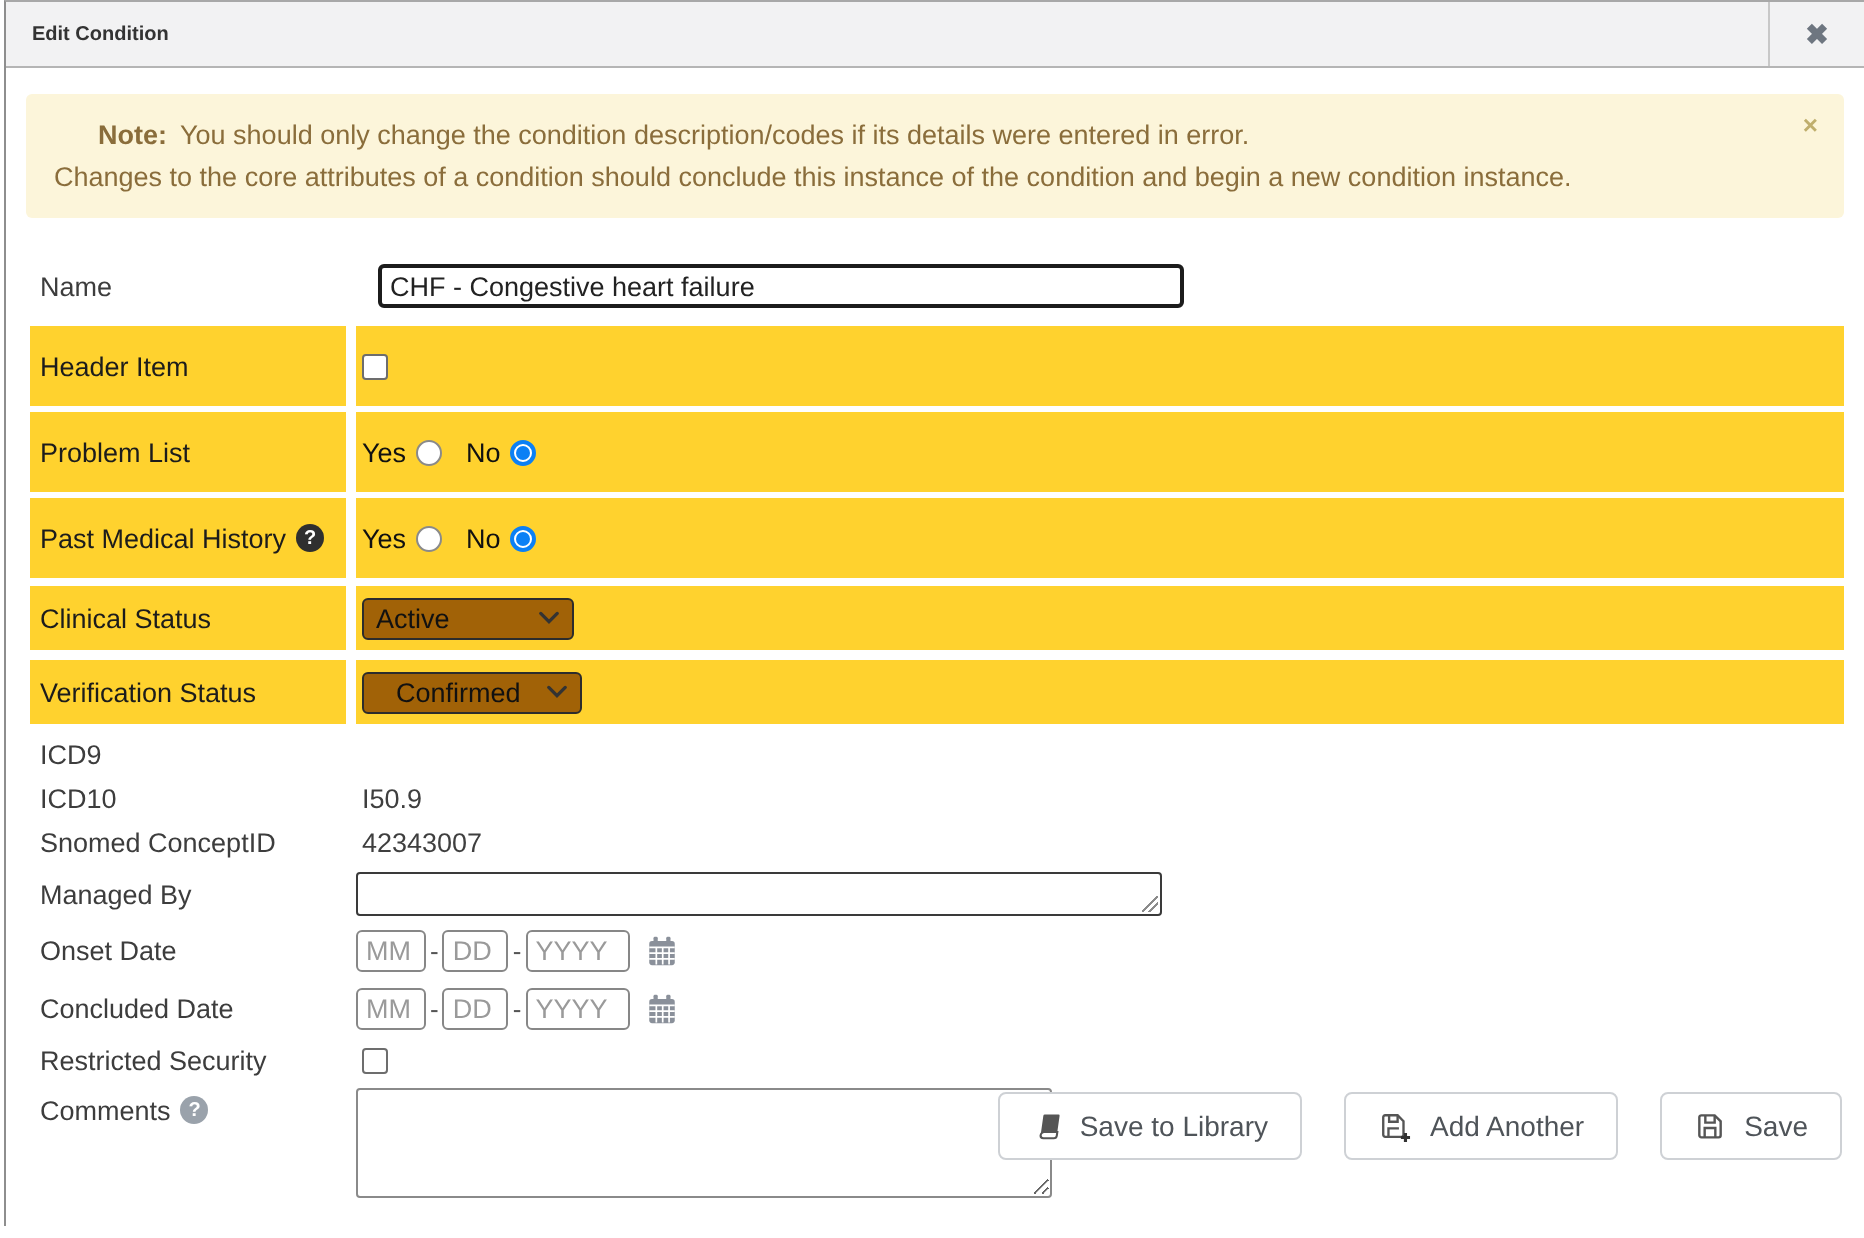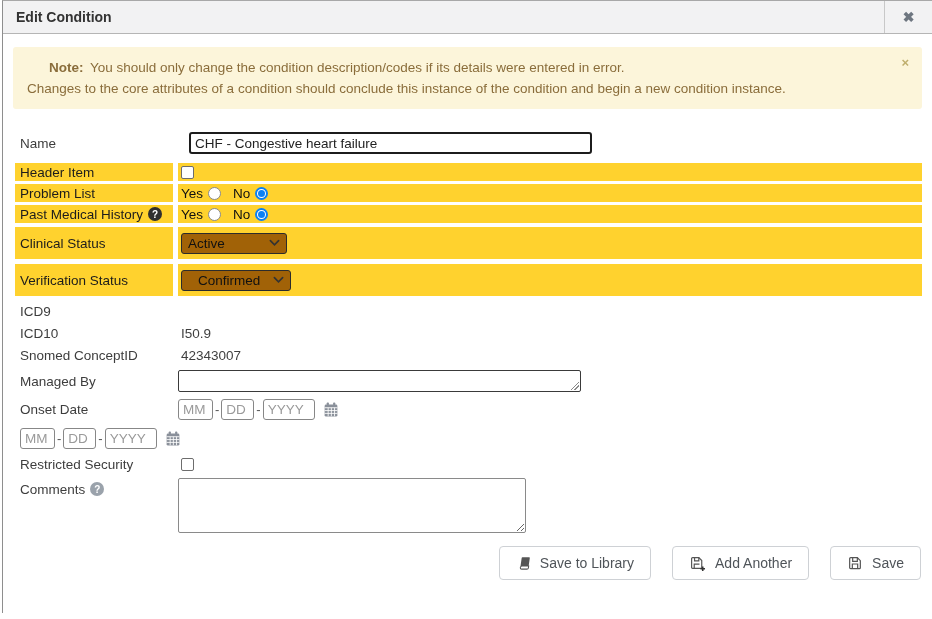--- a/index.html
+++ b/index.html
@@ -11,21 +11,21 @@
   .dialog {
     position:relative; margin-left:2px; width:930px; height:613px;
     border-left:1px solid #8e8e8e; border-top:1px solid #a8a8a8; background:#fff;
   }
   
   .hdr {
     display:flex; align-items:stretch; height:33px;
     background:#f2f2f3; border-bottom:1px solid #b5b5b5;
   }
   .hdr-title { flex:1; display:flex; align-items:center; padding-left:13px;
-    font-size:14px; font-weight:bold; color:#333; }
+    font-size:10px; font-weight:bold; color:#333; }
   .hdr-close {
     width:48px; border-left:1px solid #c8c8c8; display:flex; align-items:center;
     justify-content:center; cursor:pointer; color:#6e7680; font-size:14px; font-weight:bold;
   }
   
   .note {
     position:relative; margin:13px 10px 0 10px; background:#fcf5da;
     border-radius:3px; padding:10px 40px 10px 14px;
     color:#8a6d3b; font-size:13.5px; line-height:21px;
   }
@@ -37,21 +37,21 @@
   
   .form { padding:0 10px 0 12px; margin-top:20px; }
   .row { display:flex; align-items:center; }
   .lbl {
     width:158px; flex:none; padding-left:5px; font-size:13.5px; color:#3d3d3d;
     display:flex; align-items:center; gap:5px; height:100%;
   }
   .fld { flex:1; margin-left:5px; display:flex; align-items:center; height:100%; padding-left:3px; }
   .hl .lbl, .hl .fld { background:#ffd22e; color:#1c1c1c; }
   .r-name { height:28px; margin-bottom:6px; }
-  .r-sm  { height:18px; margin-top:3px; }
+  .r-sm  { height:40px; margin-top:3px; }
   .r-st  { height:32px; margin-top:4px; }
   .r-txt { height:20px; margin-top:2px; }
   .r-mng { height:26px; margin-top:3px; }
   .r-dt  { height:27px; margin-top:2px; }
   .r-rs  { height:21px; margin-top:2px; }
   .r-cm  { margin-top:3px; align-items:flex-start; }
   .r-cm .lbl { height:22px; }
   .val { font-size:13.5px; color:#3f3f3f; }
   
   .inp-name {
@@ -239,20 +239,21 @@
             <rect x="3" y="5" width="18" height="17" rx="2" fill="#8a909a"></rect>
             <rect x="6" y="2" width="3" height="5" rx="1" fill="#8a909a"></rect>
             <rect x="15" y="2" width="3" height="5" rx="1" fill="#8a909a"></rect>
             <path d="M3 9.5h18 M8 9.5v12 M12.5 9.5v12 M17 9.5v12 M3 13.5h18 M3 17.5h18" stroke="#fff" stroke-width="1.2"></path>
           </svg>
         </span>
       </div>
     </div>
 
     <div class="row r-dt">
+      <div class="lbl">Concluded Date</div>
       <div class="fld" style="padding-left:0;">
         <input class="dinp d-mm" placeholder="MM" style="">
         <span class="dash">-</span>
         <input class="dinp d-dd" placeholder="DD" style="">
         <span class="dash">-</span>
         <input class="dinp d-yy" placeholder="YYYY" style="">
         <span class="cal">
           <svg width="18" height="17" viewBox="0 0 24 24">
             <rect x="3" y="5" width="18" height="17" rx="2" fill="#8a909a"></rect>
             <rect x="6" y="2" width="3" height="5" rx="1" fill="#8a909a"></rect>

